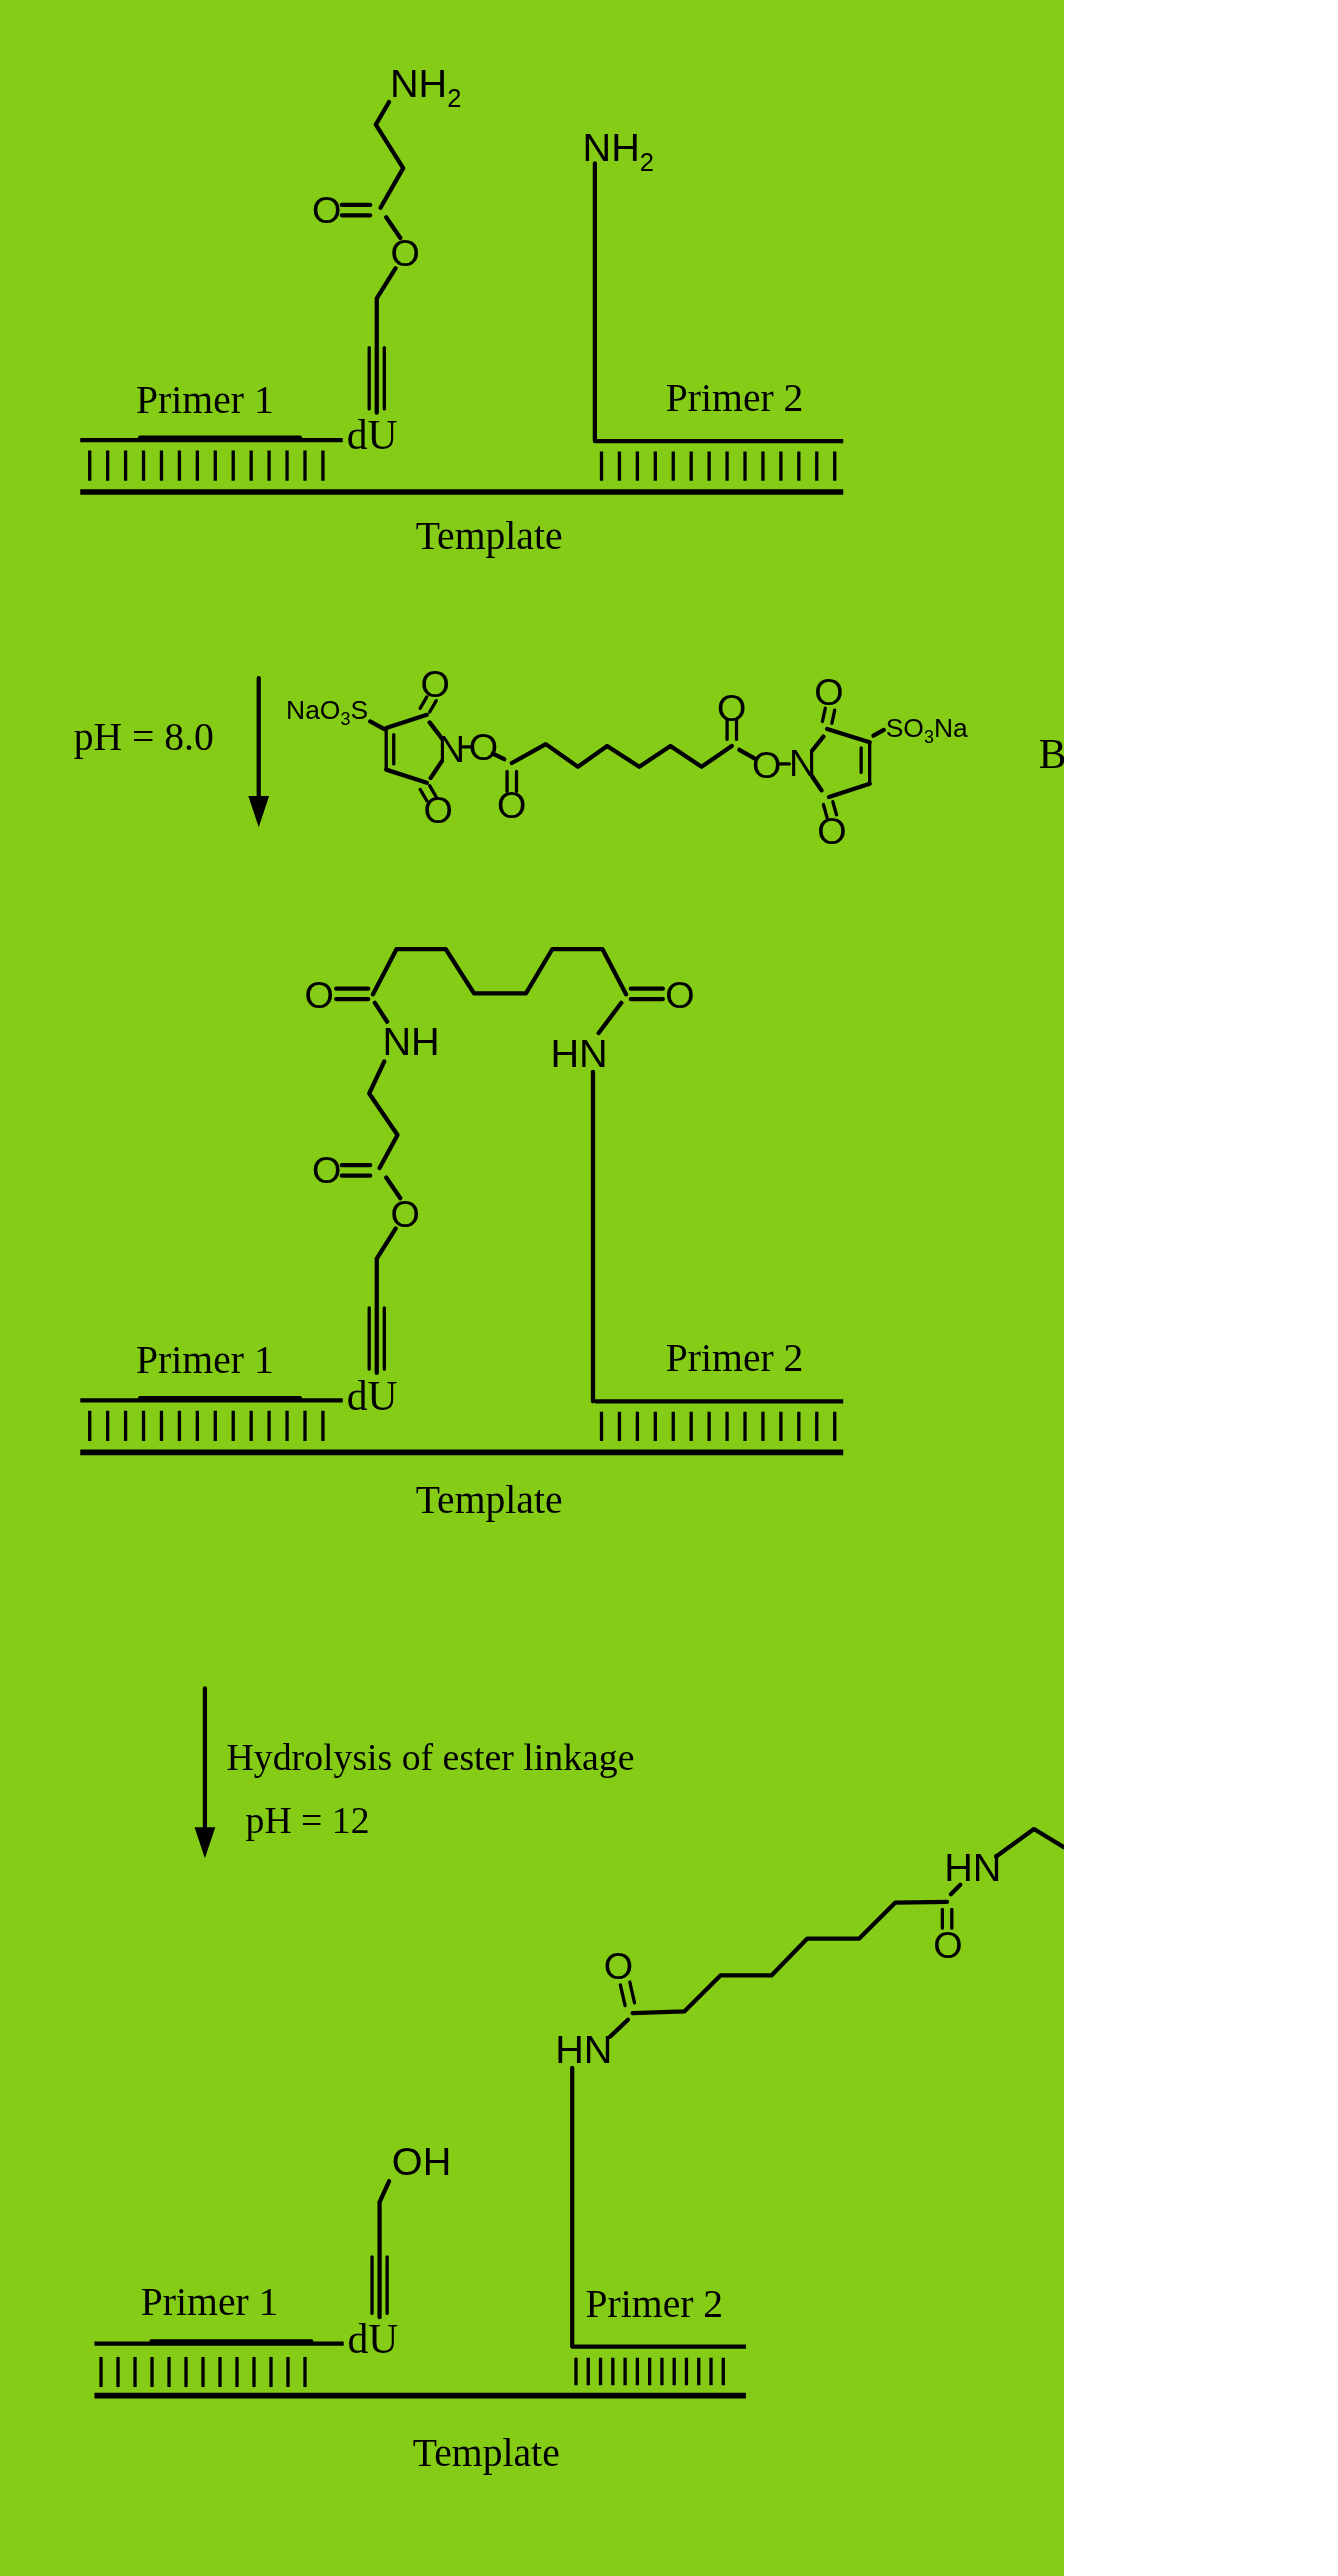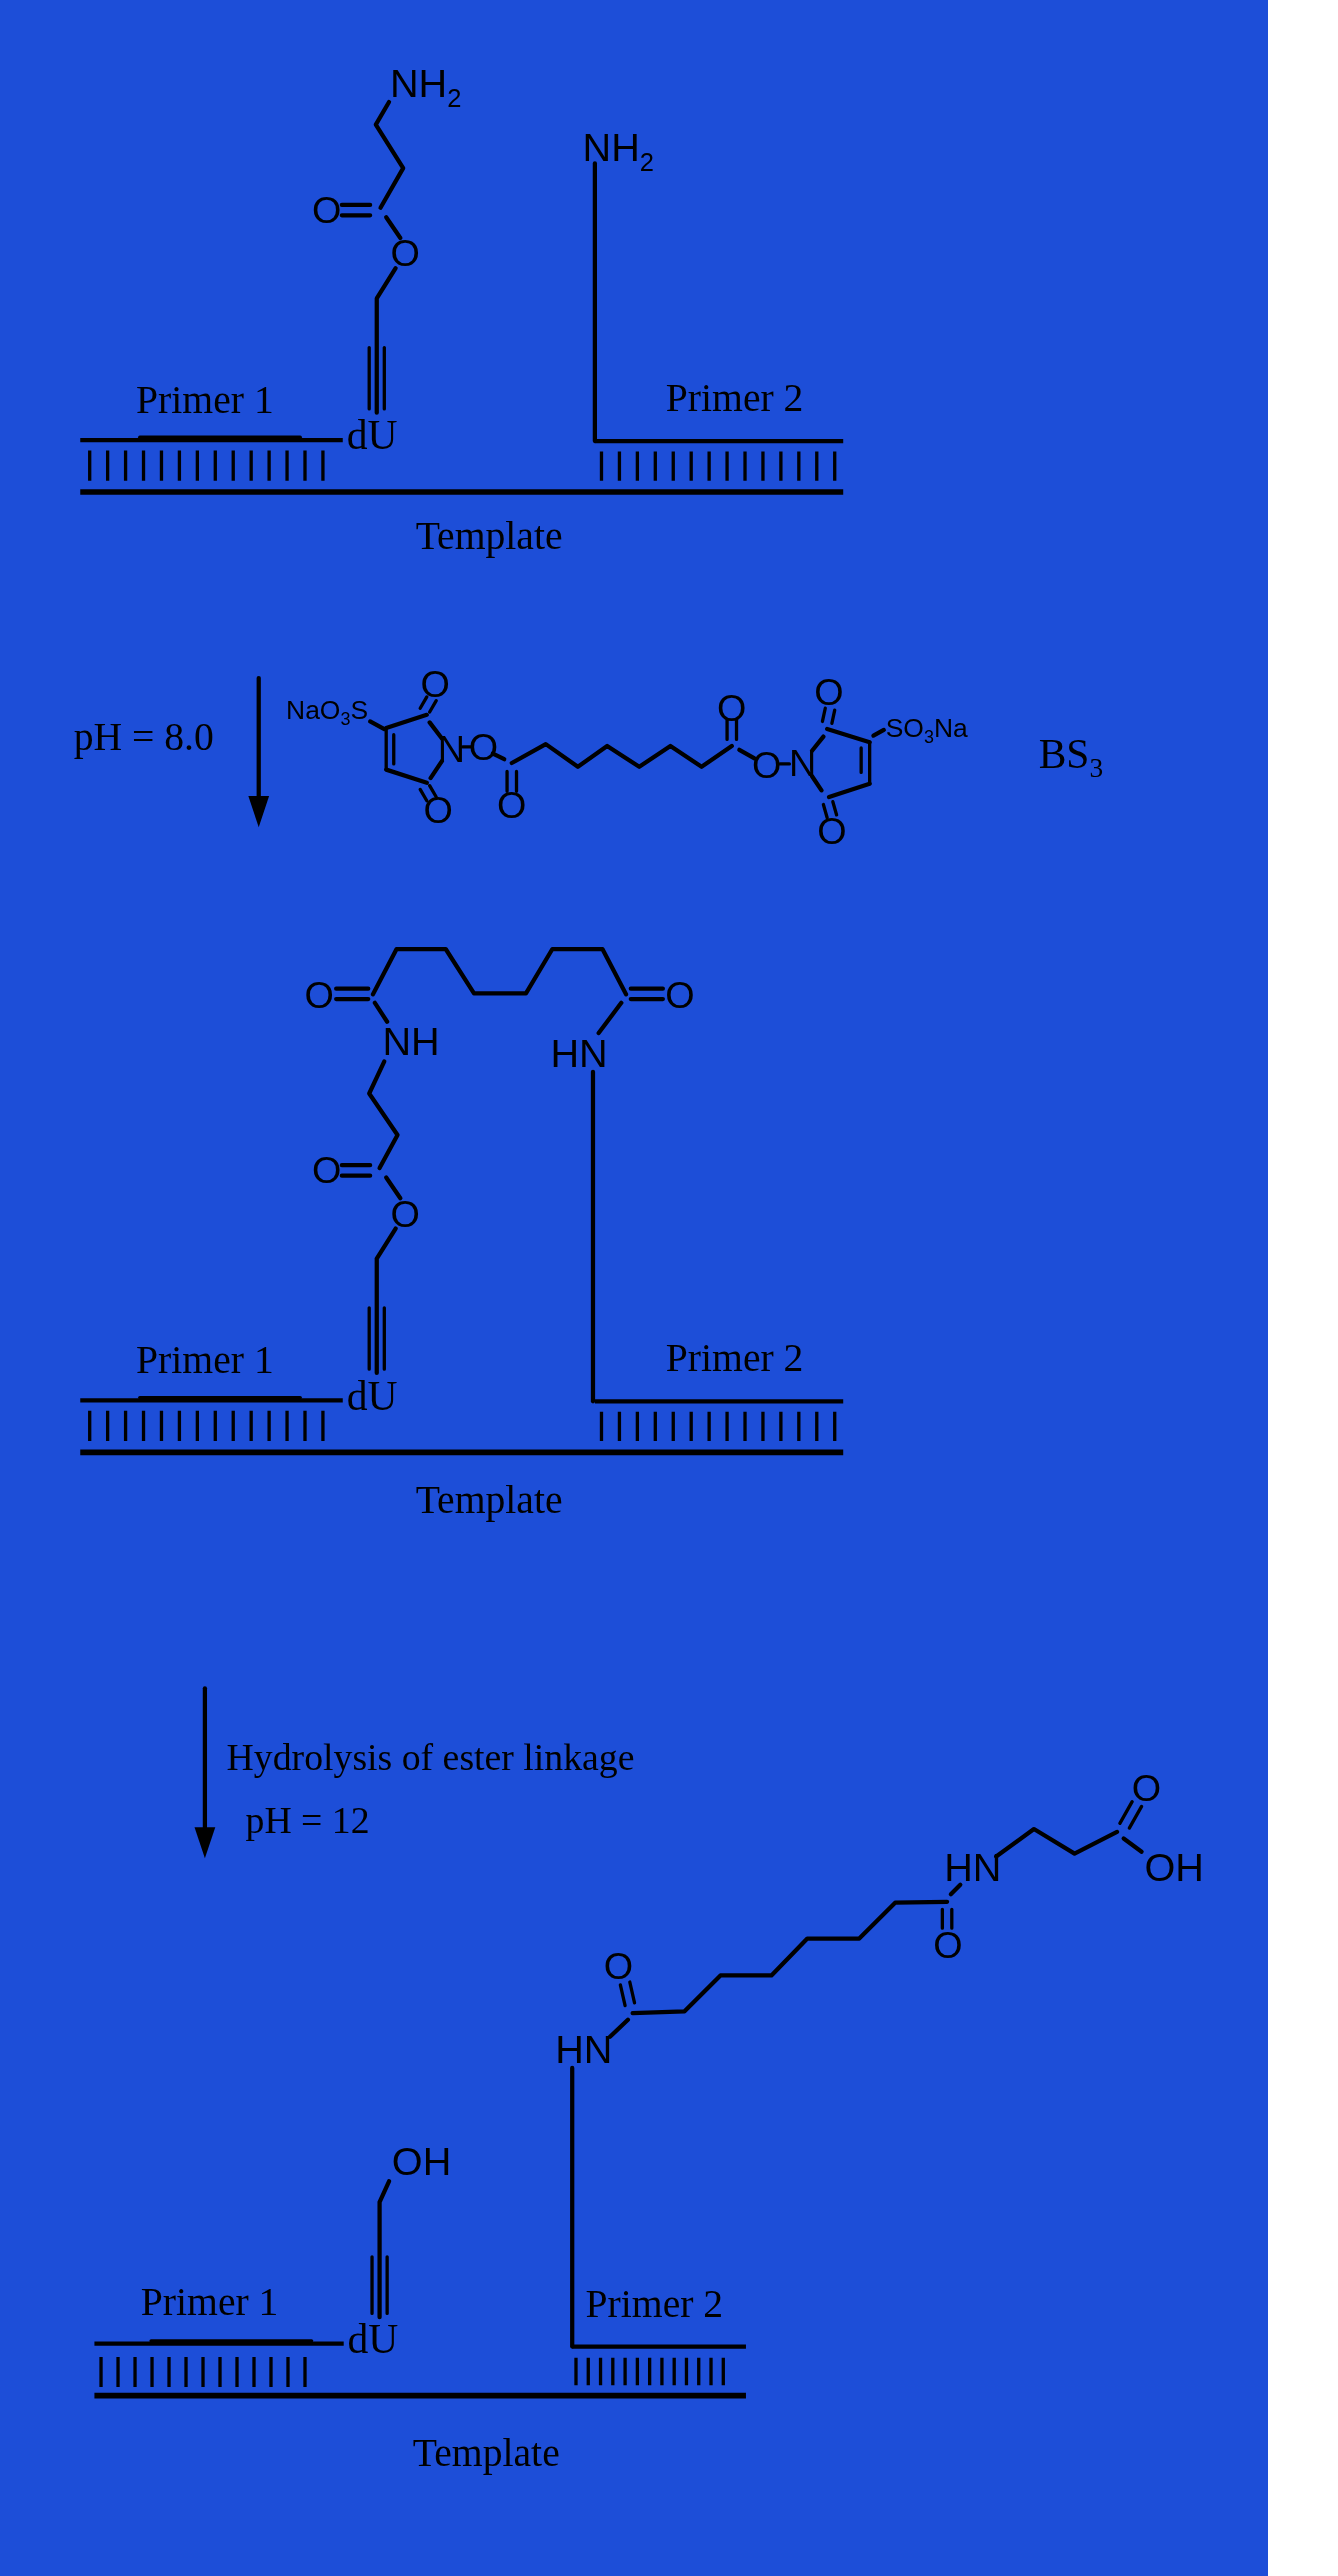--- a/index.html
+++ b/index.html
@@ -1,16 +1,16 @@
 <!DOCTYPE html>
 <html style="font-size:15px"><head>
 <meta charset="utf-8">
 <style>
   html,body{margin:0;padding:0;background:#ffffff;}
-  #canvas{position:relative;width:1268px;height:2576px;background:#1d4ed8;overflow:hidden;}
+  #canvas{position:relative;width:1064px;height:2576px;background:#84cc16;overflow:hidden;}
   svg{position:absolute;left:0;top:0;}
   .ser{font-family:"Liberation Serif","DejaVu Serif",serif;fill:#000;}
   .san{font-family:"Liberation Sans","DejaVu Sans",sans-serif;fill:#000;}
   .b{fill:none;stroke:#000;stroke-width:4.5;stroke-linecap:round;stroke-linejoin:round;}
   .b2{fill:none;stroke:#000;stroke-width:3.5;stroke-linecap:round;}
   .strand{fill:none;stroke:#000;stroke-width:4.5;stroke-linecap:butt;}
   .tmpl{fill:none;stroke:#000;stroke-width:6;stroke-linecap:butt;}
   .tick{fill:none;stroke:#000;stroke-width:3.5;stroke-linecap:butt;}
   .head{fill:#000;stroke:none;}
 </style>

